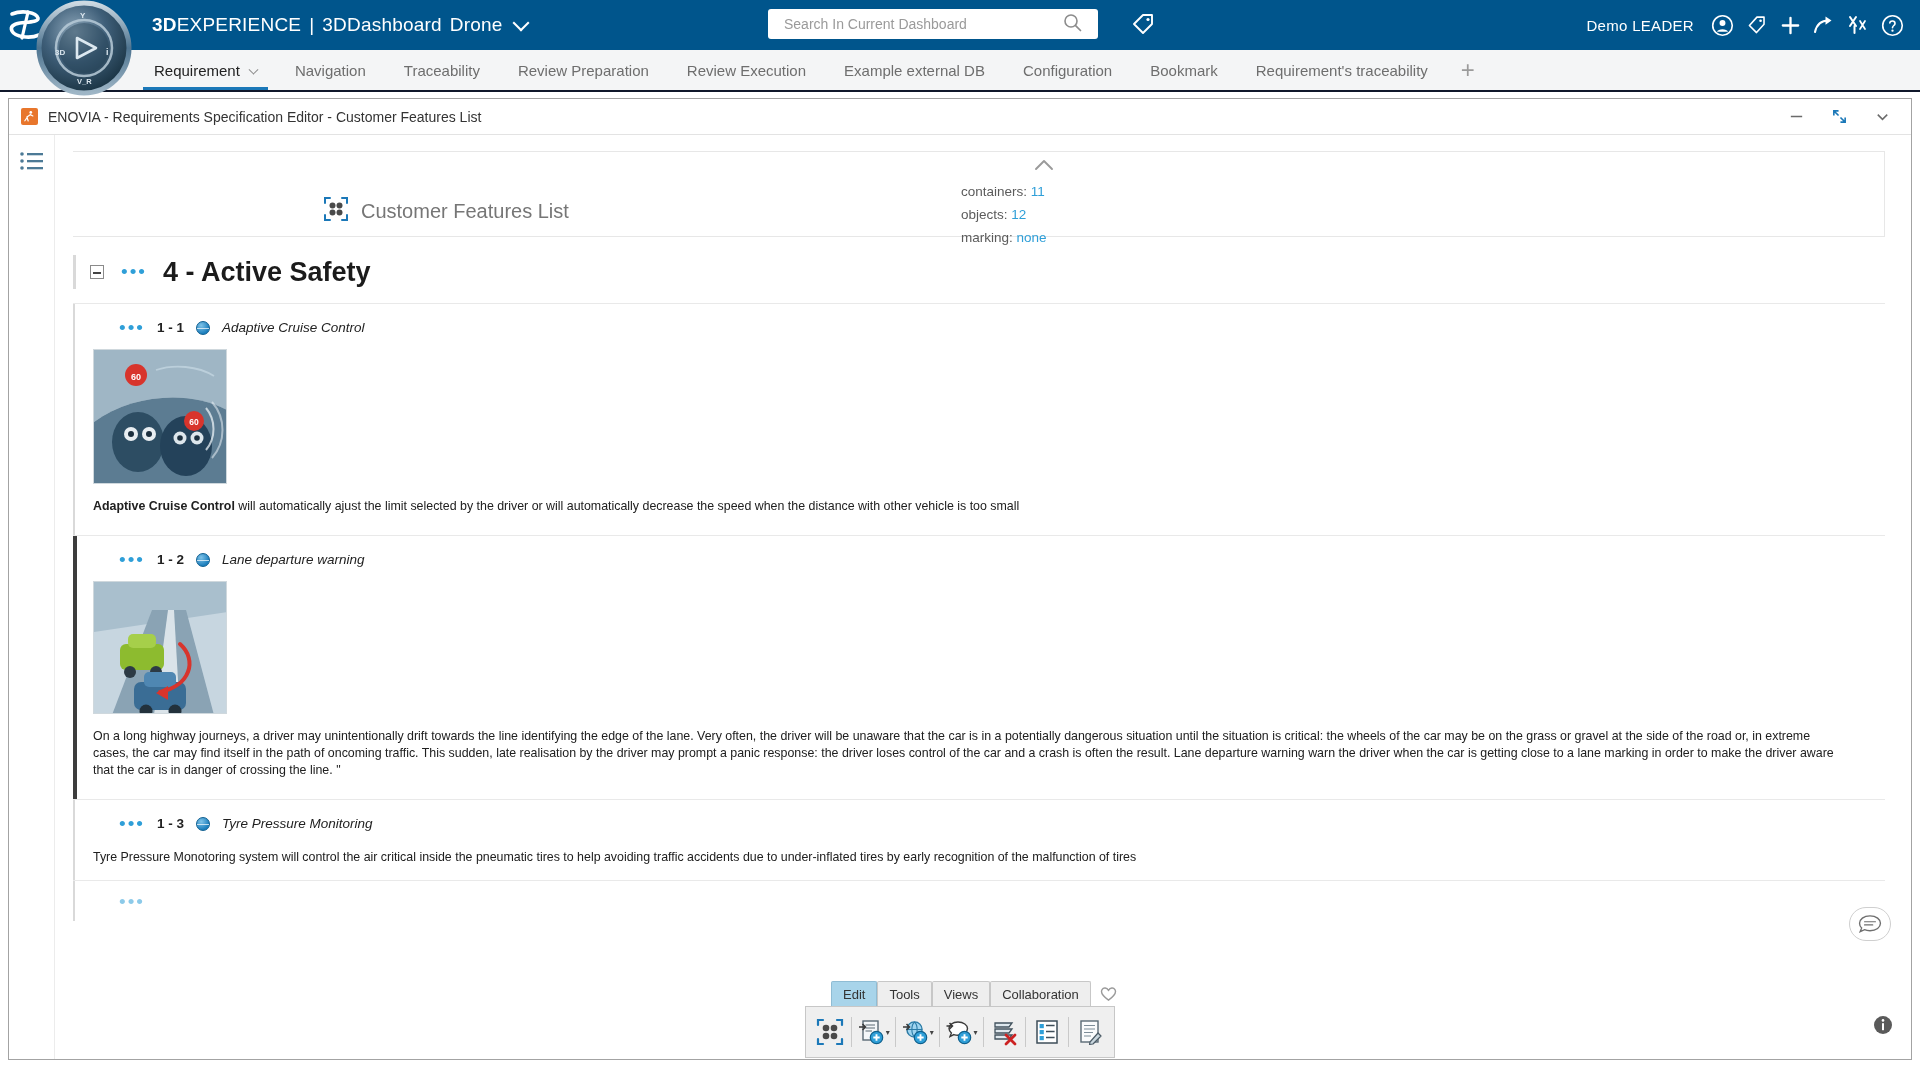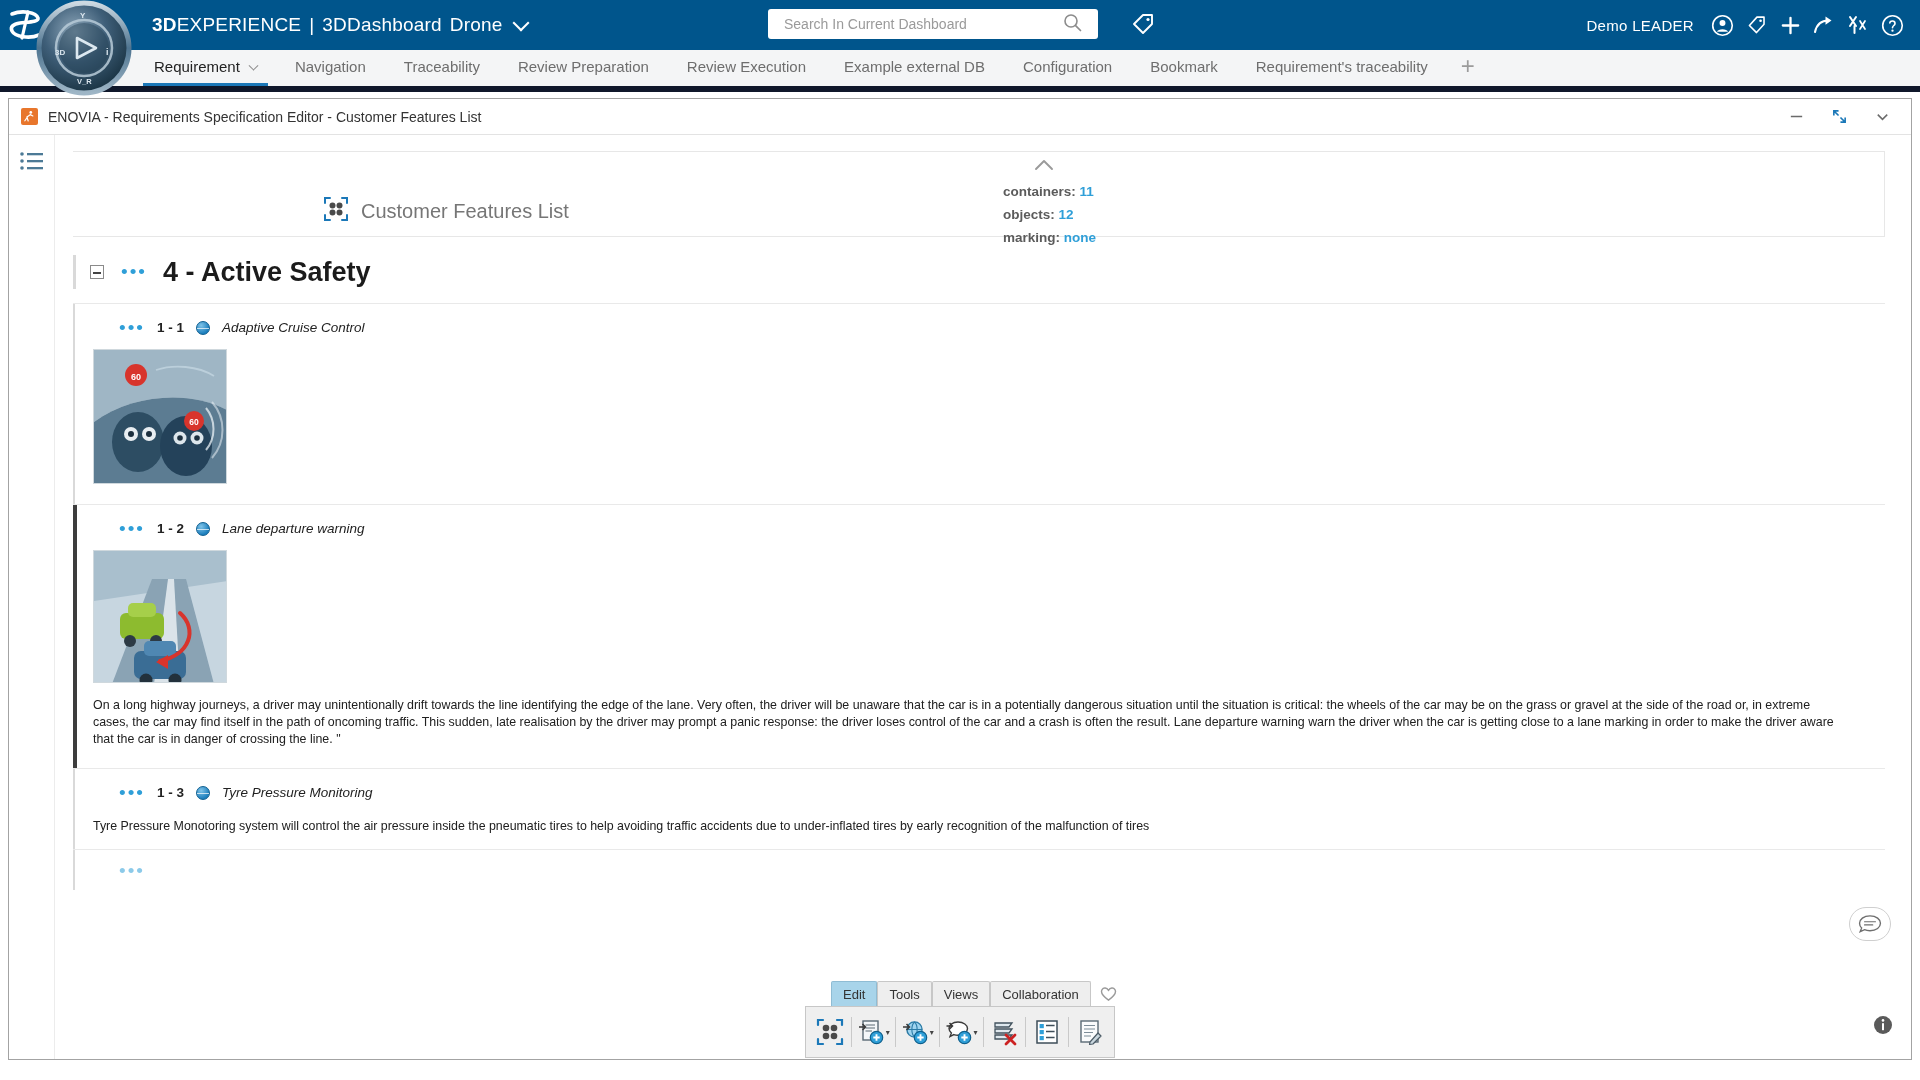--- a/index.html
+++ b/index.html
@@ -54,21 +54,21 @@
     position: absolute; right: 16px; top: 0; height: 50px;
     display: flex; align-items: center; gap: 10px;
     color: #fff; font-size: 15px;
   }
   .right-icons .uname { margin-right: 6px; letter-spacing: .3px; }
   .ic { width: 24px; height: 24px; display: flex; align-items: center; justify-content: center; cursor: pointer; }
 
   
   .tabstrip {
     position: absolute; top: 50px; left: 0; width: 1920px; height: 42px;
-    background: #f4f5f6; border-bottom: 6px solid #0f172a;
+    background: #f4f5f6; border-bottom: 2px solid #0f172a;
     display: flex; align-items: flex-end; padding-left: 135px;
   }
   .tab {
     position: relative; padding: 0 19px 11px 19px; font-size: 15px;
     color: #6e6e6e; cursor: pointer; white-space: nowrap;
   }
   .tab.active { color: #222; }
   .tab.active::after {
     content: ""; position: absolute; left: 8px; right: 8px; bottom: 0;
     height: 3px; background: #1b78b8;
@@ -123,22 +123,22 @@
     position: relative; height: 86px; border: 1px solid #e7e7e7;
     border-left: none; background: #fff;
     margin: 4px 0 0 0;
   }
   .dh-title {
     position: absolute; left: 250px; top: 44px;
     display: flex; align-items: center; gap: 12px;
     font-size: 20px; color: #767676;
   }
   .dh-counts {
-    position: absolute; left: 930px; top: 28px;
-    font-size: 13.5px; color: #5b5b5b; line-height: 23px; font-weight: bold;
+    position: absolute; left: 888px; top: 28px;
+    font-size: 13.5px; color: #5b5b5b; line-height: 23px; font-weight: normal;
   }
   .dh-counts .v { color: #2f9fd8; }
   .dh-status {
     position: absolute; right: 18px; top: 28px; text-align: right;
     font-size: 13.5px; color: #5b5b5b; line-height: 23px; font-weight: bold;
   }
   .dh-status .v { color: #2f9fd8; }
   .collapse-caret {
     position: absolute; left: 960px; top: 6px; cursor: pointer;
   }
@@ -458,20 +458,23 @@
               <circle cx="103" cy="88" r="2.8" fill="#1c2f3e"></circle>
             <circle cx="42" cy="25" r="11" fill="#d8342c"></circle>
             <text x="42" y="29.5" font-size="9" fill="#fff" text-anchor="middle" font-family="Liberation Sans, sans-serif" font-weight="bold">60</text>
             <circle cx="100" cy="71" r="10" fill="#d8342c"></circle>
             <text x="100" y="75" font-size="8.5" fill="#fff" text-anchor="middle" font-family="Liberation Sans, sans-serif" font-weight="bold">60</text>
             <path d="M112 58 C122 70 122 88 112 100" fill="none" stroke="#e9f1f6" stroke-width="2" opacity=".75"></path>
             <path d="M118 52 C132 68 132 92 118 108" fill="none" stroke="#e9f1f6" stroke-width="2" opacity=".55"></path>
             <path d="M62 20 C80 14 104 16 120 26" fill="none" stroke="#cfe0ea" stroke-width="1.8" opacity=".6"></path>
           </svg>
         </div>
+        <div class="req-body">
+          <b>Adaptive Cruise Control</b><span> will automatically ajust the limit selected by the driver or will automatically decrease the speed when the distance with other vehicle is too small</span>
+        </div>
       </div>
 
       <div class="req-block" style="padding-bottom:20px;">
         <span class="req-accent"></span>
         <div class="req-head">
           <span class="dots">•••</span>
           <span class="req-num"><b>1 - 2</b></span>
           <span class="globe"></span>
           <span class="req-name">Lane departure warning</span>
         </div>
@@ -501,21 +504,21 @@
       </div>
 
       <div class="req-block">
         <span class="req-accent light"></span>
         <div class="req-head">
           <span class="dots">•••</span>
           <span class="req-num"><b>1 - 3</b></span>
           <span class="globe"></span>
           <span class="req-name">Tyre Pressure Monitoring</span>
         </div>
-        <div class="req-body" style="padding-top:18px;">Tyre Pressure Monotoring system will control the air pressure inside the pneumatic tires to help avoiding traffic accidents due to under-inflated tires by early recognition of the malfunction of tires</div>
+        <div class="req-body" style="padding-top:18px;">Tyre Pressure Monotoring system will control the air critical inside the pneumatic tires to help avoiding traffic accidents due to under-inflated tires by early recognition of the malfunction of tires</div>
       </div>
 
       <div class="req-block" style="border-bottom:none;">
         <span class="req-accent light"></span>
         <div class="req-head" style="opacity:.55;">
           <span class="dots">•••</span>
         </div>
       </div>
 
     </div>

